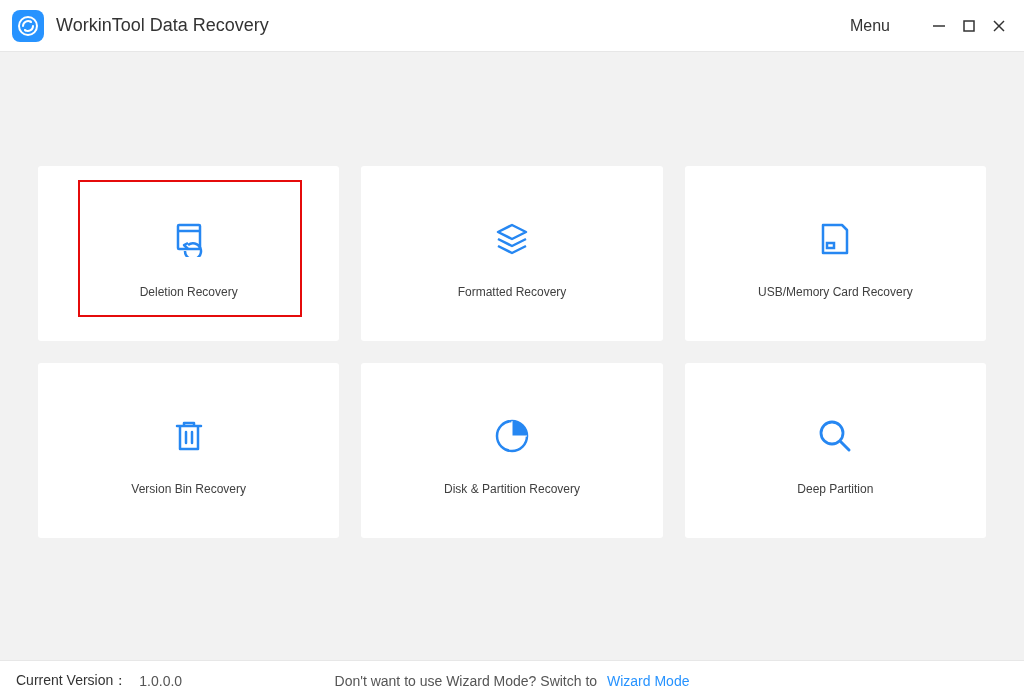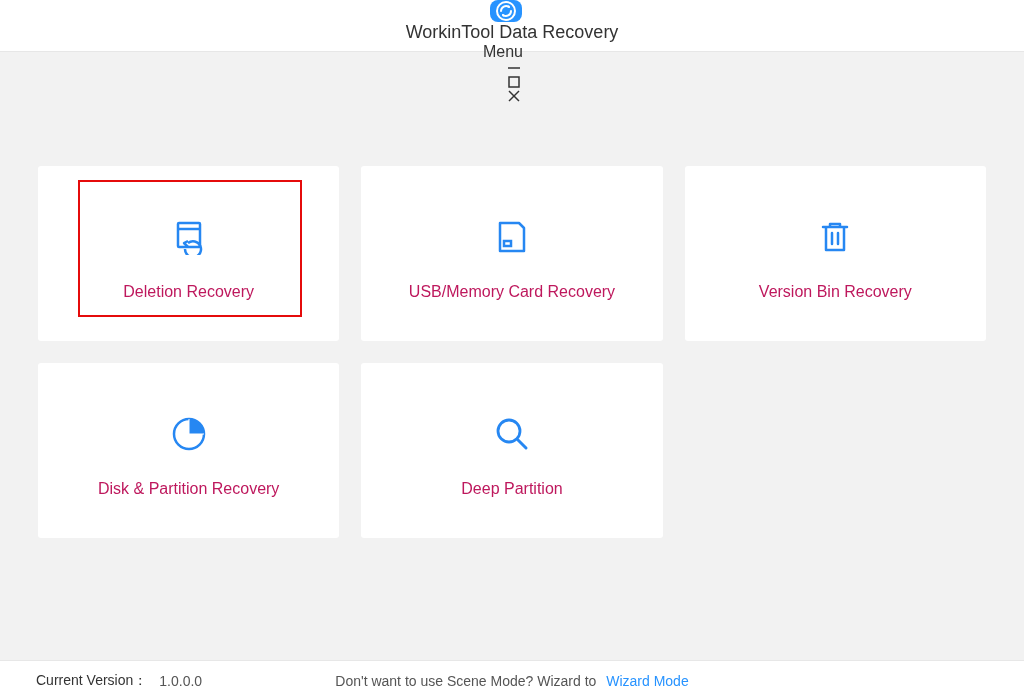--- a/index.html
+++ b/index.html
@@ -3,55 +3,55 @@
   <meta charset="utf-8">
   <style>
     * { margin:0; padding:0; box-sizing:border-box; }
     body {
       width:1024px; height:700px;
       font-family:-apple-system, BlinkMacSystemFont, "Segoe UI", Arial, sans-serif;
       background:#f2f2f2; overflow:hidden; position:relative;
     }
     .titlebar {
       height:52px; background:#fff; display:flex; align-items:center;
-      padding:0 12px; border-bottom:1px solid #e7e7e7;flex-direction:column;
+      padding:0 12px; border-bottom:1px solid #e7e7e7;
     }
     .logo {
       width:32px; height:32px; border-radius:8px; background:#2793ff;
       display:flex; align-items:center; justify-content:center;
       margin-right:12px;
     }
     .app-title { font-size:18px; color:#333; font-weight:400; }
     .titlebar-spacer { flex:1; }
-    .menu-label { font-size:16px; color:#333; margin-right:18px; cursor:pointer; }
+    .menu-label { font-size:16px; color:#333; margin-right:32px; cursor:pointer; }
     .win-ctrl { width:26px; height:26px; display:flex; align-items:center; justify-content:center; cursor:pointer; margin-left:4px; }
     .win-ctrl svg { display:block; }
     .grid {
       margin:114px 38px 0 38px;
       display:grid;
       grid-template-columns:repeat(3, 1fr);
       gap:22px;
     }
     .card {
       background:#fff; height:175px; border-radius:3px;
       display:flex; flex-direction:column;
       align-items:center; justify-content:center;
       cursor:pointer; position:relative; padding-top:4px;
     }
     .card.selected::after {
       content:""; position:absolute; top:14px; left:40px; right:37px; bottom:24px;
       border:2px solid #e50b0b; pointer-events:none;
     }
     .card-icon { height:52px; display:flex; align-items:center; justify-content:center; margin-bottom:20px; }
-    .card-label { font-size:16px; color:#be185d; }
+    .card-label { font-size:12px; color:#404040; }
     .footer {
       position:absolute; bottom:0; left:0; right:0; height:40px;
       background:#fff; border-top:1px solid #e7e7e7;
       display:flex; align-items:center; font-size:14px; color:#555;
-      padding:0 36px;
+      padding:0 16px;
     }
     .footer-ver-label { color:#333; }
     .footer-ver-val { margin-left:12px; }
     .footer-center { position:absolute; left:50%; transform:translateX(-50%); }
     .footer-link { color:#2793ff; margin-left:6px; cursor:pointer;text-align:right; }
   </style>
 </head>
 <body>
 
 <div class="titlebar">
@@ -90,20 +90,30 @@
       <svg width="36" height="36" viewBox="0 0 36 36">
         <rect x="7" y="4" width="22" height="24" rx="1" fill="none" stroke="#2687f2" stroke-width="2.5"></rect>
         <path d="M7 10 H29" stroke="#2687f2" stroke-width="2.5"></path>
         <path d="M14 30 a8 8 0 1 0 3-6" fill="none" stroke="#2687f2" stroke-width="2.5"></path>
         <path d="M17 22 l-4 2 4 4" fill="none" stroke="#2687f2" stroke-width="2.5" stroke-linejoin="round"></path>
       </svg>
     </div>
     <div class="card-label">Deletion Recovery</div>
   </div>
 
+  <div class="card">
+    <div class="card-icon">
+      <svg width="40" height="40" viewBox="0 0 40 40">
+        <path d="M20 6 L34 13 L20 20 L6 13 Z" fill="none" stroke="#2687f2" stroke-width="2.5" stroke-linejoin="round"></path>
+        <path d="M6 20 L20 27 L34 20" fill="none" stroke="#2687f2" stroke-width="2.5" stroke-linejoin="round"></path>
+        <path d="M6 27 L20 34 L34 27" fill="none" stroke="#2687f2" stroke-width="2.5" stroke-linejoin="round"></path>
+      </svg>
+    </div>
+    <div class="card-label">Formatted Recovery</div>
+  </div>
 
   <div class="card">
     <div class="card-icon">
       <svg width="34" height="38" viewBox="0 0 34 38">
         <path d="M5 5 H24 L29 10 V33 H5 Z" fill="none" stroke="#2687f2" stroke-width="2.5" stroke-linejoin="round"></path>
         <rect x="9" y="23" width="7" height="5" fill="none" stroke="#2687f2" stroke-width="2.5"></rect>
       </svg>
     </div>
     <div class="card-label">USB/Memory Card Recovery</div>
   </div>
@@ -142,16 +152,16 @@
     </div>
     <div class="card-label">Deep Partition</div>
   </div>
 
 </div>
 
 <div class="footer">
   <span class="footer-ver-label">Current Version：</span>
   <span class="footer-ver-val">1.0.0.0</span>
   <div class="footer-center">
-    <span>Don't want to use Scene Mode? Wizard to</span>
+    <span>Don't want to use Wizard Mode? Switch to</span>
     <span class="footer-link">Wizard Mode</span>
   </div>
 </div>
 
 </body></html>

